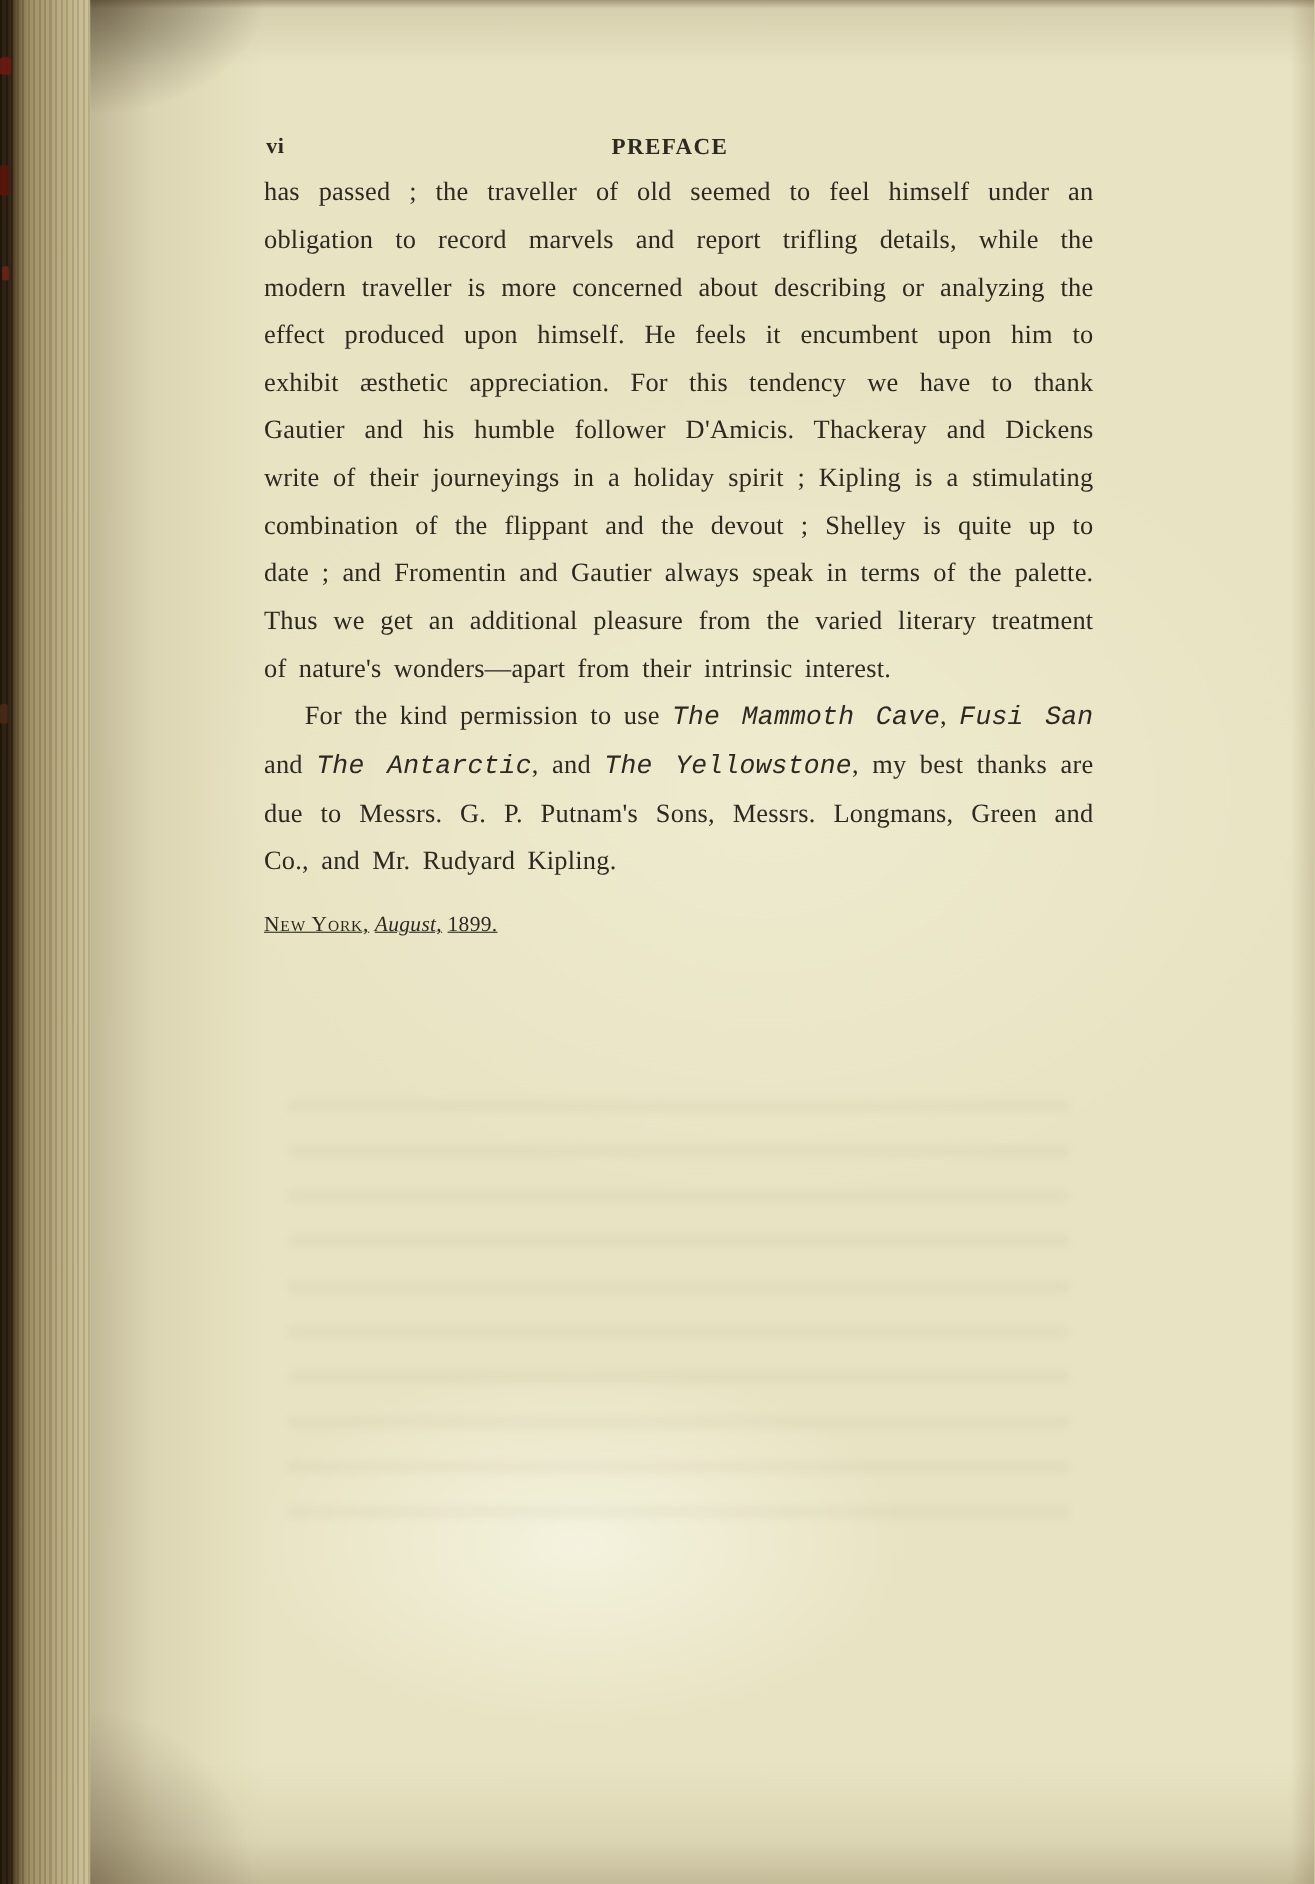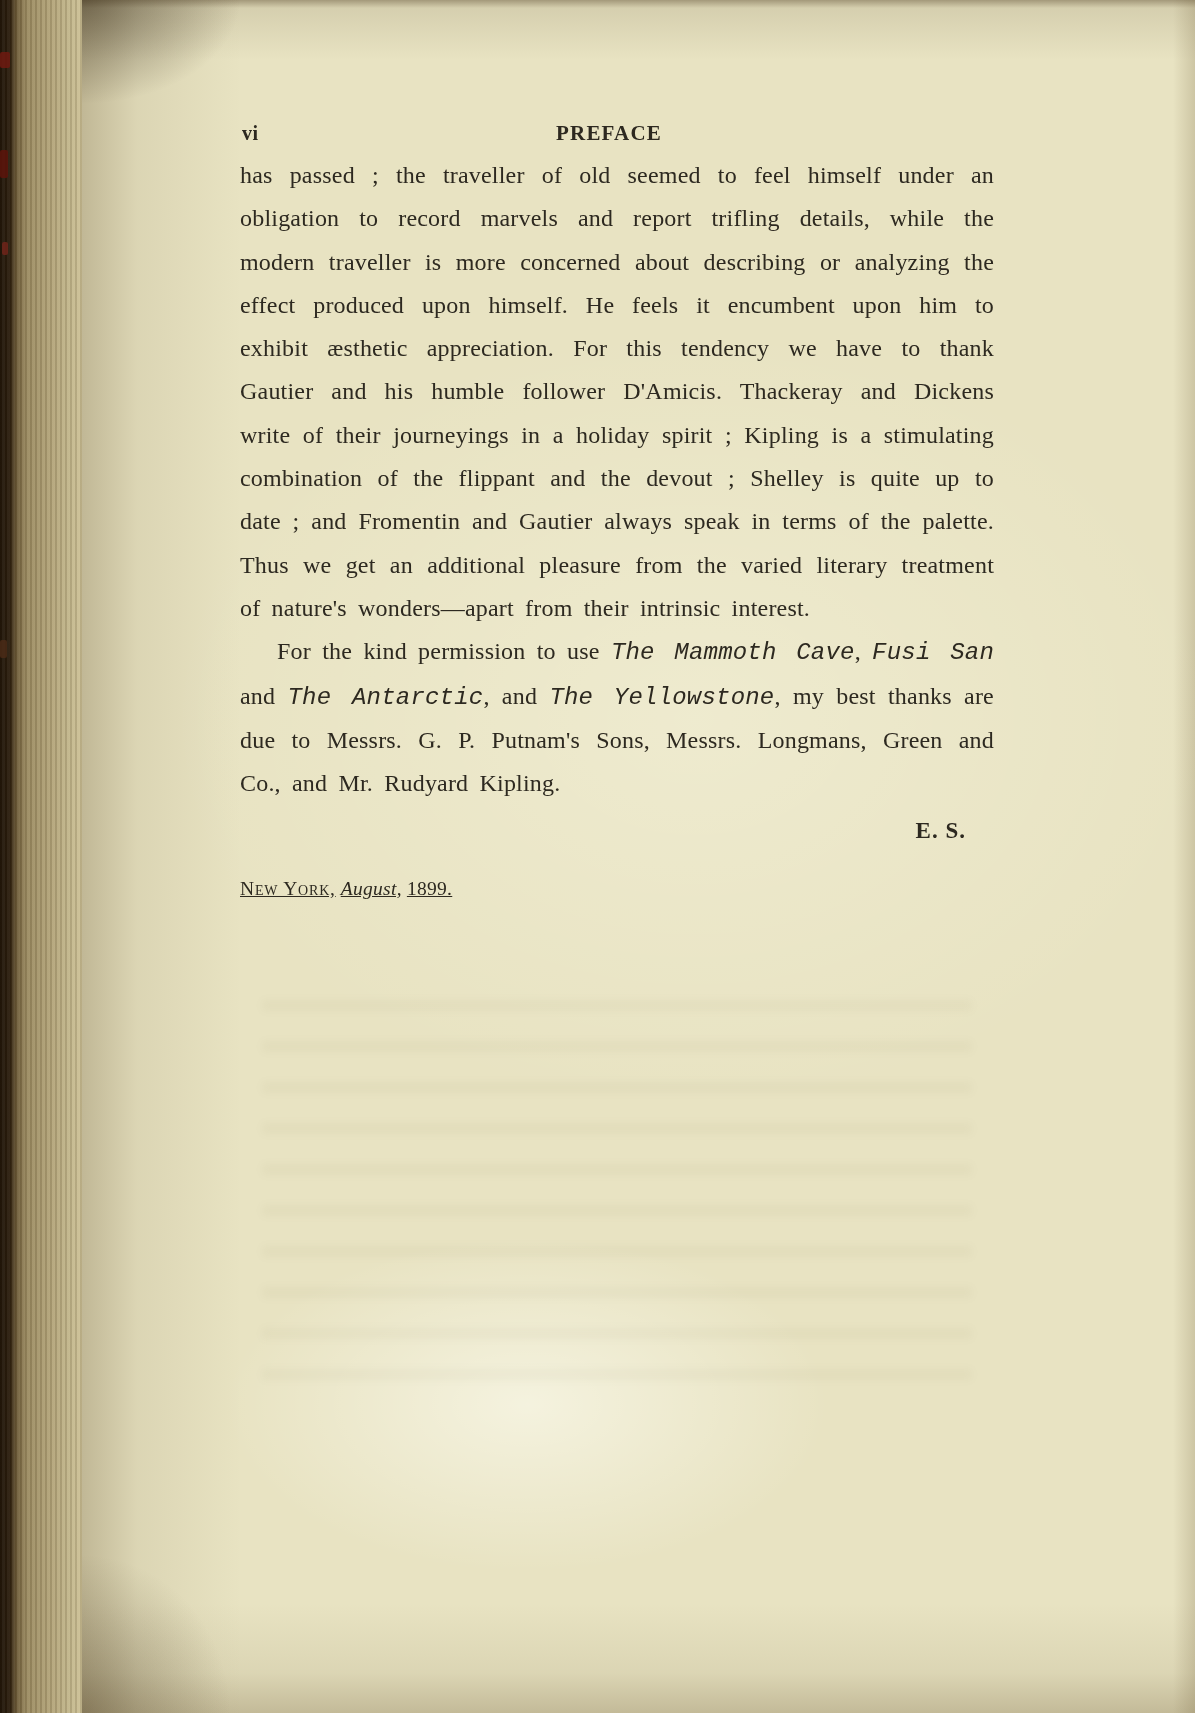--- a/index.html
+++ b/index.html
@@ -138,21 +138,20 @@
       <div class="running-head">
         <span class="folio">vi</span>
         <span class="head-title">PREFACE</span>
       </div>
 
       <div id="preface-body">
           <p class="para"><span>has passed ; the traveller of old seemed to feel himself under an obligation to record marvels and report trifling details, while the modern traveller is more concerned about describing or analyzing the effect produced upon himself. He feels it encumbent upon him to exhibit æsthetic appreciation. For this tendency we have to thank Gautier and his humble follower D'Amicis. Thackeray and Dickens write of their journeyings in a holiday spirit ; Kipling is a stimulating combination of the flippant and the devout ; Shelley is quite up to date ; and Fromentin and Gautier always speak in terms of the palette. Thus we get an additional pleasure from the varied literary treatment of nature's wonders—apart from their intrinsic interest.</span></p>
           <p class="para indent"><span>For the kind permission to use </span><span class="it">The Mammoth Cave</span><span>, </span><span class="it">Fusi San</span><span> and </span><span class="it">The Antarctic</span><span>, and </span><span class="it">The Yellowstone</span><span>, my best thanks are due to Messrs. G. P. Putnam's Sons, Messrs. Longmans, Green and Co., and Mr. Rudyard Kipling.</span></p>
         </div>
 
-      <div class="signature">E. S.</div>
 
       <div class="dateline">
         <span class="place">New York,</span><span class="month">August,</span><span class="year">1899.</span>
       </div>
 
     </div>
   </div>
 </div>
 
 </body></html>

